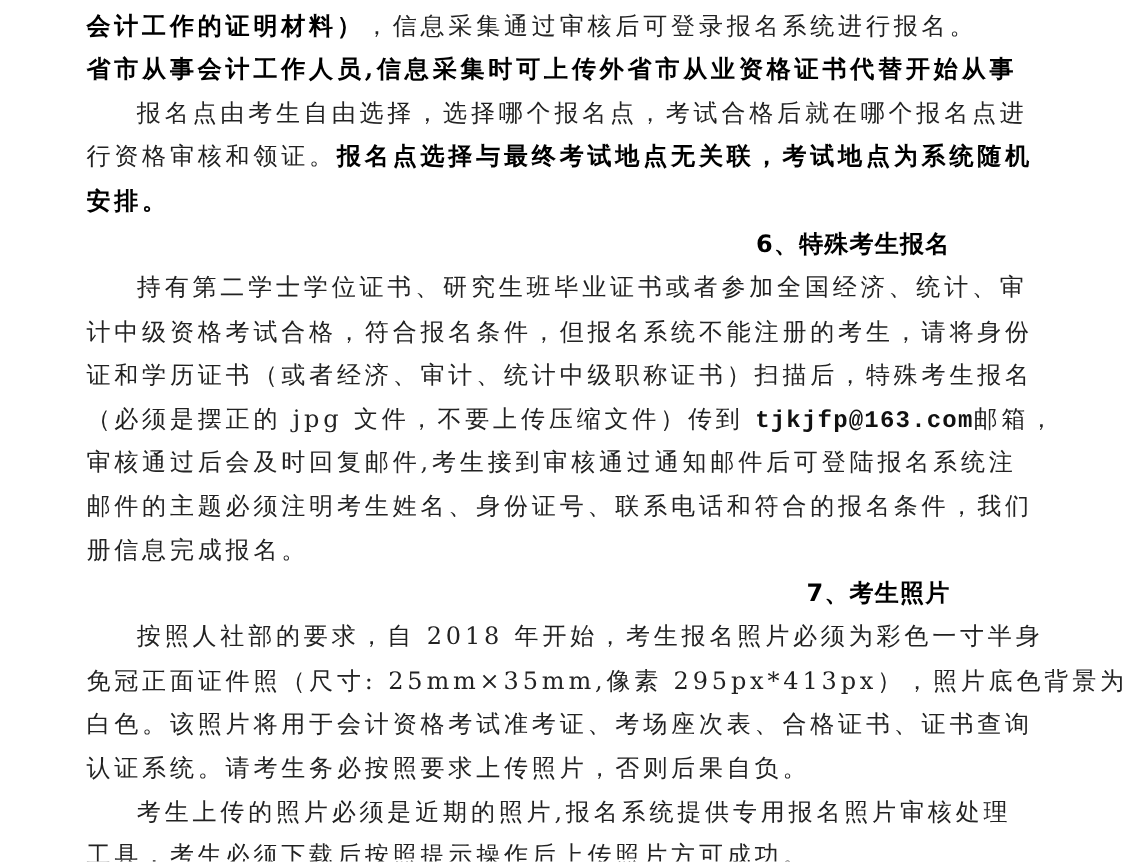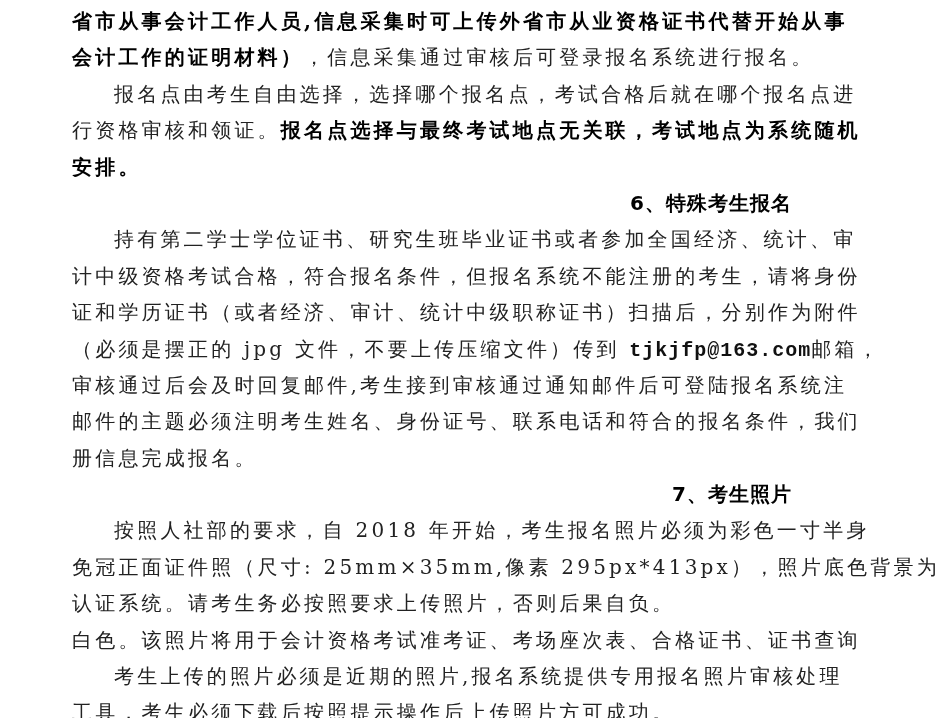--- a/index.html
+++ b/index.html
@@ -48,33 +48,33 @@
       font-weight: bold;
       letter-spacing: 1px;
       text-align: center;
     }
     .light { color: #222; }
   </style>
 </head>
 <body>
 
 <div class="page" id="doc">
+    <div class="line"><span class="bold">会计工作的证明材料）</span><span class="light">，信息采集通过审核后可登录报名系统进行报名。</span></div>
     <div class="line"><span class="bold">省市从事会计工作人员,信息采集时可上传外省市从业资格证书代替开始从事</span></div>
-    <div class="line"><span class="bold">会计工作的证明材料）</span><span class="light">，信息采集通过审核后可登录报名系统进行报名。</span></div>
     <div class="line indent"><span class="light">报名点由考生自由选择，选择哪个报名点，考试合格后就在哪个报名点进</span></div>
     <div class="line"><span class="light">行资格审核和领证。</span><span class="bold">报名点选择与最终考试地点无关联，考试地点为系统随机</span></div>
     <div class="line"><span class="bold">安排。</span></div>
     <div class="line heading"><span>6、特殊考生报名</span></div>
     <div class="line indent"><span class="light">持有第二学士学位证书、研究生班毕业证书或者参加全国经济、统计、审</span></div>
     <div class="line"><span class="light">计中级资格考试合格，符合报名条件，但报名系统不能注册的考生，请将身份</span></div>
-    <div class="line"><span class="light">证和学历证书（或者经济、审计、统计中级职称证书）扫描后，分别作为附件</span></div>
+    <div class="line"><span class="light">证和学历证书（或者经济、审计、统计中级职称证书）扫描后，特殊考生报名</span></div>
     <div class="line"><span class="light">（必须是摆正的 jpg 文件，不要上传压缩文件）传到 </span><span class="mono">tjkjfp@163.com</span><span class="light">邮箱，</span></div>
     <div class="line"><span class="light">审核通过后会及时回复邮件,考生接到审核通过通知邮件后可登陆报名系统注</span></div>
     <div class="line"><span class="light">邮件的主题必须注明考生姓名、身份证号、联系电话和符合的报名条件，我们</span></div>
     <div class="line"><span class="light">册信息完成报名。</span></div>
     <div class="line heading"><span>7、考生照片</span></div>
     <div class="line indent"><span class="light">按照人社部的要求，自 2018 年开始，考生报名照片必须为彩色一寸半身</span></div>
     <div class="line"><span class="light">免冠正面证件照（尺寸: 25mm×35mm,像素 295px*413px），照片底色背景为</span></div>
+    <div class="line"><span class="light">白色。该照片将用于会计资格考试准考证、考场座次表、合格证书、证书查询</span></div>
     <div class="line"><span class="light">认证系统。请考生务必按照要求上传照片，否则后果自负。</span></div>
-    <div class="line"><span class="light">白色。该照片将用于会计资格考试准考证、考场座次表、合格证书、证书查询</span></div>
     <div class="line indent"><span class="light">考生上传的照片必须是近期的照片,报名系统提供专用报名照片审核处理</span></div>
     <div class="line"><span class="light">工具，考生必须下载后按照提示操作后上传照片方可成功。</span></div>
   </div>
 
 </body></html>

